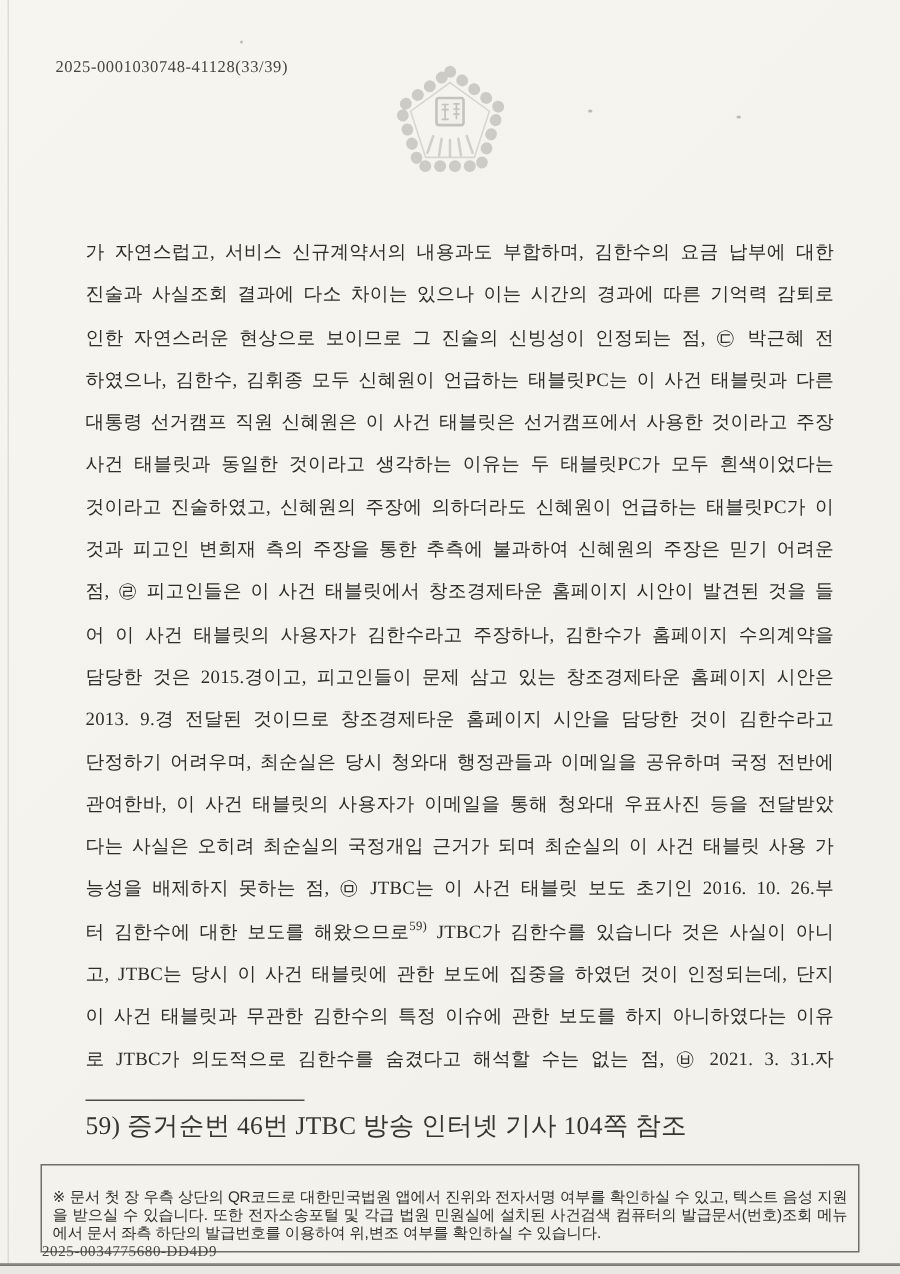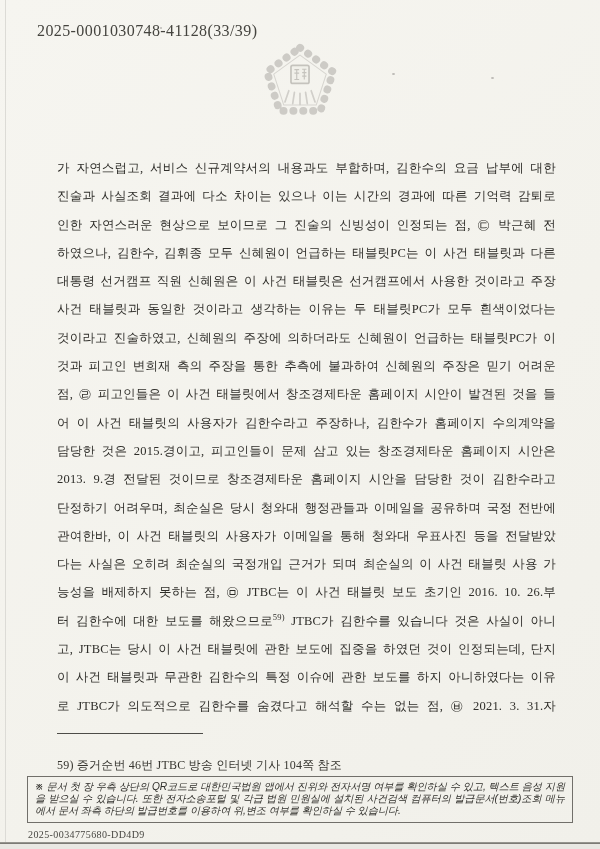--- a/index.html
+++ b/index.html
@@ -22,22 +22,22 @@
     position: absolute; left: 0; top: 842px; width: 600px; height: 2px;
     background: linear-gradient(to bottom, #a3a29c, #6f6e68);
   }
   .scan-bottom-margin {
     position: absolute; left: 0; top: 844px; width: 600px; height: 5px;
     background: #e9e8e3;
   }
   .speck { position: absolute; background: #8e8d88; border-radius: 50%; opacity: .55; }
 
   .doc-id {
-    position: absolute; left: 37px; top: 22px;
-    font-size: 16px; letter-spacing: .4px; color: #45443f; text-align: right;
+    position: absolute; left: 37px; top: 39px;
+    font-size: 11px; letter-spacing: .4px; color: #45443f; text-align: right;
   }
 
   .seal {
     position: absolute; left: 257px; top: 40px; width: 86px; height: 86px;
     opacity: .85;
   }
 
   .body-text {
     position: absolute; left: 57px; top: 133px; width: 499px; margin-top: 21px;
   }
@@ -48,33 +48,32 @@
     white-space: nowrap; overflow: hidden;
     font-weight: 500;
   }
   .fn-ref { font-size: 8.5px; vertical-align: super; line-height: 0; }
 
   .footnote-rule {
     position: absolute; left: 57px; top: 733px; width: 146px; height: 0;
     border-top: 1.4px solid #4d4c48;
   }
   .footnote {
-    position: absolute; left: 57px; top: 757px; width: 420px;
-    font-size: 12px; color: #36352f; letter-spacing: .2px;
+    position: absolute; left: 57px; top: 739px; width: 420px;
+    font-size: 17px; color: #36352f; letter-spacing: .2px;
   }
 
   .notice-box {
     position: absolute; left: 27px; top: 776px; width: 546px; box-sizing: border-box;
     border: 1px solid #716f6a;
-    padding: 4px 7px 5px 7px;
+    padding: 16px 7px 5px 7px;
     font-family: "Liberation Sans", "DejaVu Sans", sans-serif;
     font-size: 10.2px; line-height: 11.9px; color: #302f2b;
     text-align: justify; letter-spacing: -0.1px;
     background: transparent;
-    font-style: italic;
   }
 
   .issue-no {
     position: absolute; left: 28px; top: 829px;
     font-size: 10px; letter-spacing: .4px; color: #474641;
   }
   .page-num {
     position: absolute; right: 30px; top: 831px;
     font-size: 10.5px; color: #3d3c37; letter-spacing: 1px; margin-top: 24px;
   }

